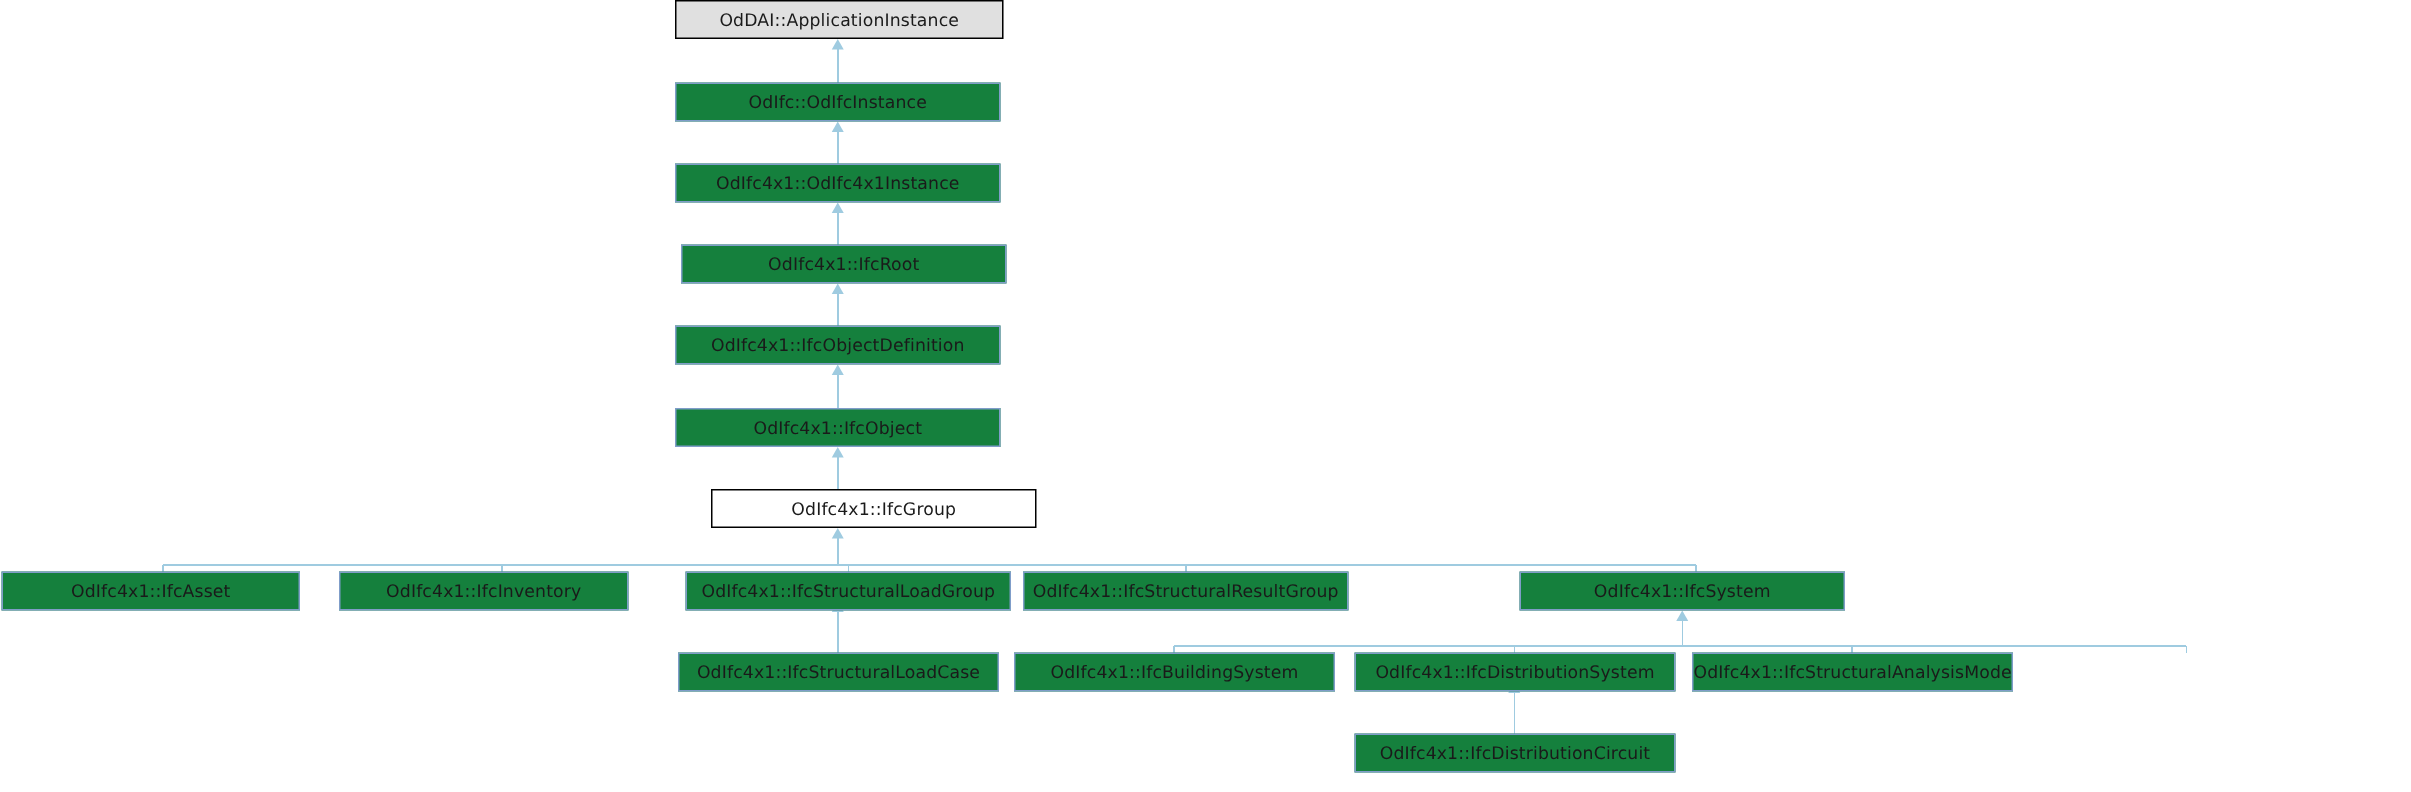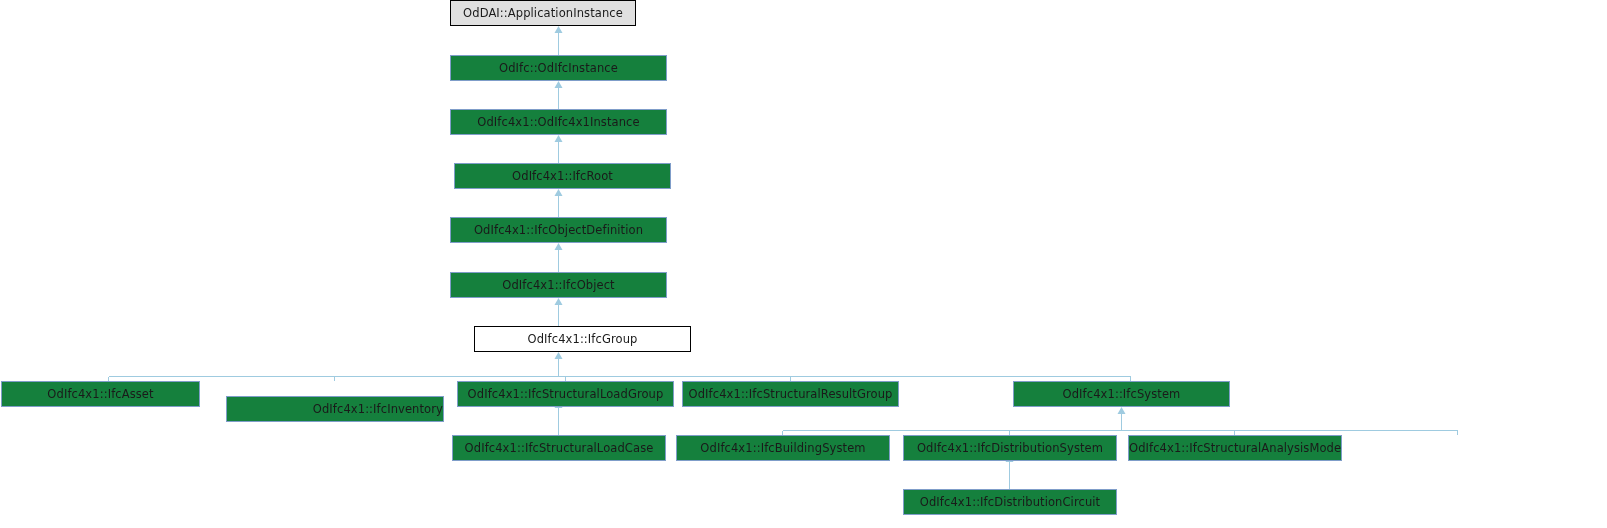--- a/index.html
+++ b/index.html
@@ -79,30 +79,30 @@
       <polygon points="558.5,189 554.5,196 562.5,196"></polygon>
       <polygon points="558.5,243 554.5,250 562.5,250"></polygon>
       <polygon points="558.5,298 554.5,305 562.5,305"></polygon>
       <polygon points="558.5,352 554.5,359 562.5,359"></polygon>
       <polygon points="558.5,401 554.5,408 562.5,408"></polygon>
       <polygon points="1121.5,407 1117.5,414 1125.5,414"></polygon>
       <polygon points="1009.5,455 1005.5,462 1013.5,462"></polygon>
     </g>
   </svg>
 
-  <div class="node root" style="left:450px;top:0px;width:186px;">OdDAI::ApplicationInstance</div>
+  <div class="node root" style="left:450px;top:0px;width:219px;">OdDAI::ApplicationInstance</div>
   <div class="node" style="left:450px;top:55px;width:217px;">OdIfc::OdIfcInstance</div>
   <div class="node" style="left:450px;top:109px;width:217px;text-align:center;">OdIfc4x1::OdIfc4x1Instance</div>
   <div class="node" style="left:454px;top:163px;width:217px;">OdIfc4x1::IfcRoot</div>
   <div class="node" style="left:450px;top:217px;width:217px;">OdIfc4x1::IfcObjectDefinition</div>
   <div class="node" style="left:450px;top:272px;width:217px;">OdIfc4x1::IfcObject</div>
   <div class="node current" style="left:474px;top:326px;width:217px;">OdIfc4x1::IfcGroup</div>
 
   <div class="node" style="left:1px;top:381px;width:199px;">OdIfc4x1::IfcAsset</div>
-  <div class="node" style="left:226px;top:396px;width:218px;text-align:right;">OdIfc4x1::IfcInventory</div>
+  <div class="node" style="left:226px;top:381px;width:193px;">OdIfc4x1::IfcInventory</div>
   <div class="node" style="left:457px;top:381px;width:217px;">OdIfc4x1::IfcStructuralLoadGroup</div>
   <div class="node" style="left:682px;top:381px;width:217px;">OdIfc4x1::IfcStructuralResultGroup</div>
   <div class="node" style="left:1013px;top:381px;width:217px;">OdIfc4x1::IfcSystem</div>
 
   <div class="node" style="left:452px;top:435px;width:214px;">OdIfc4x1::IfcStructuralLoadCase</div>
   <div class="node" style="left:676px;top:435px;width:214px;">OdIfc4x1::IfcBuildingSystem</div>
   <div class="node" style="left:903px;top:435px;width:214px;">OdIfc4x1::IfcDistributionSystem</div>
   <div class="node" style="left:1128px;top:435px;width:214px;">OdIfc4x1::IfcStructuralAnalysisModel</div>
 
   <div class="node" style="left:903px;top:489px;width:214px;">OdIfc4x1::IfcDistributionCircuit</div>

